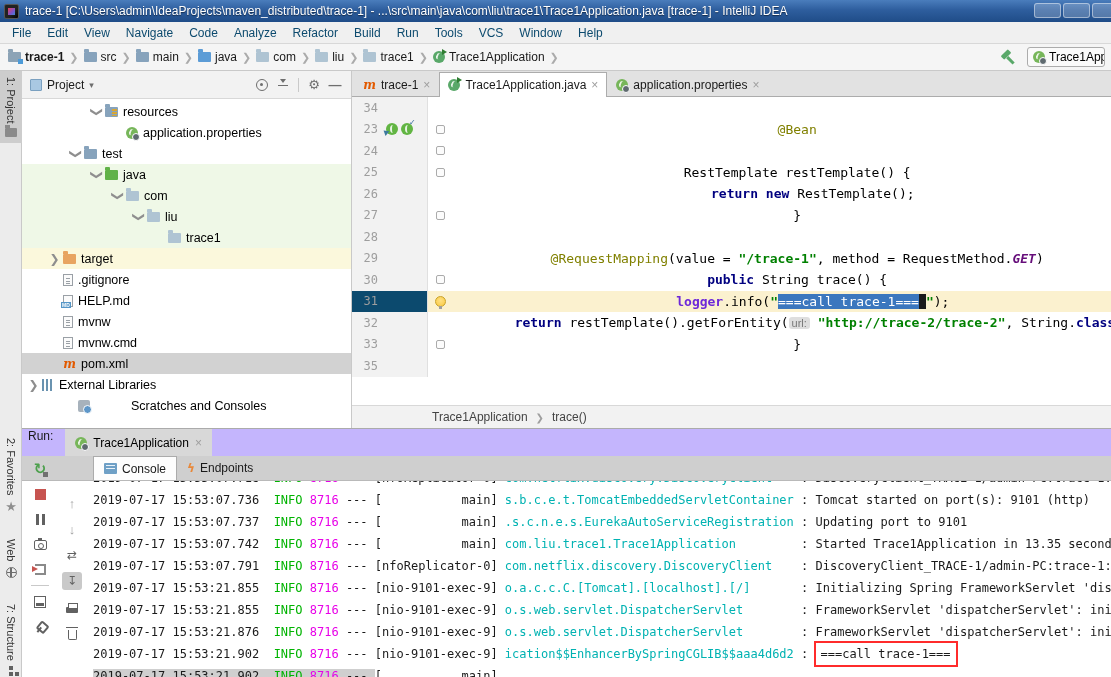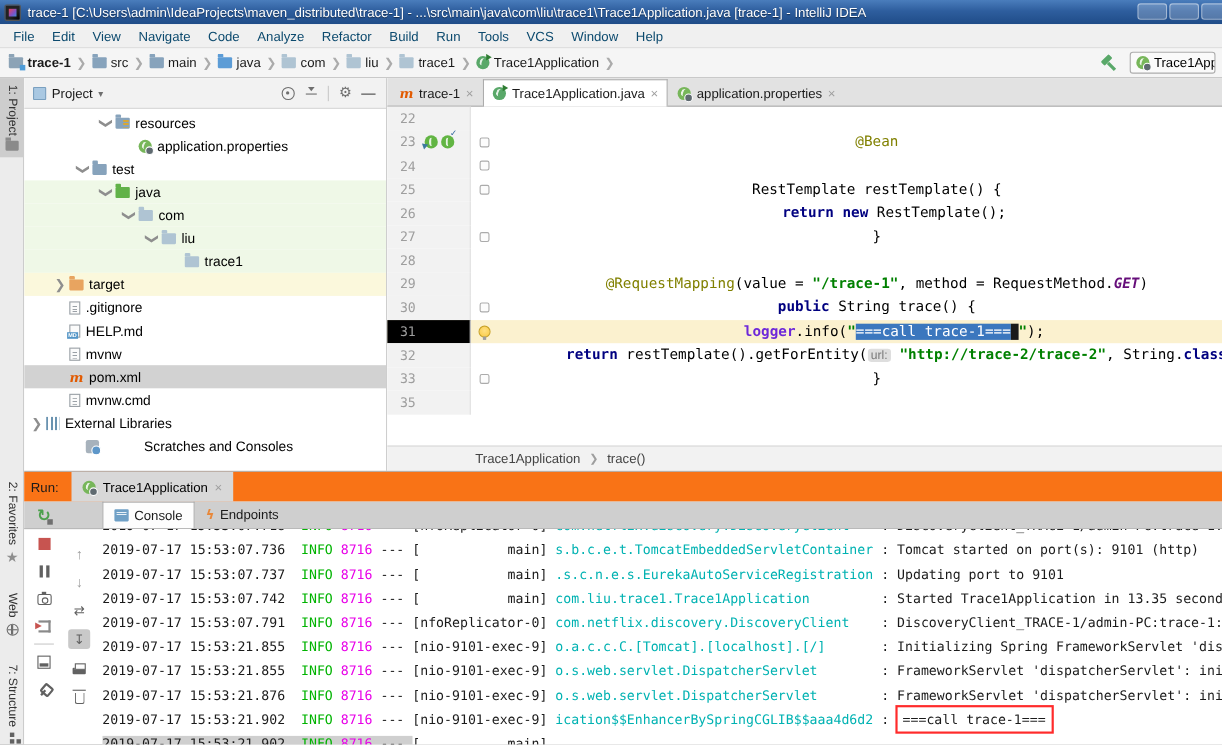--- a/index.html
+++ b/index.html
@@ -170,38 +170,38 @@
   .code { position: relative; font-family: "DejaVu Sans Mono", monospace; font-size: 13px; }
   .cl { height: 21.5px; display: flex; align-items: center; }
   .cl .gut { width: 76px; flex: none; background: #F2F2F2; height: 100%; display: flex; align-items: center;
     font-size: 12px; color: #9E9E9E; border-right: 1px solid #E0E0E0; }
   .cl .gut .num { width: 26px; text-align: right; flex: none; }
   .cl .gut .gicons { display: flex; gap: 3px; margin-left: 8px; }
   .cl .foldc { width: 24px; flex: none; height: 100%; display: flex; align-items: center; justify-content: center; }
   .fold-m { width: 9px; height: 9px; border: 1px solid #ABABAB; border-radius: 2px; background: #FCFCFC; }
   .cl .body { white-space: pre; flex: 1; overflow: hidden; text-align: center; }
   .cl.hl { background: #FBF1CF; }
-  .cl.hl .gut { background: #000000; }
+  .cl.hl .gut { background: #0c4a6e; }
   .sg-pl { color: #000; }
   .sg-kw { color: #000080; font-weight: bold; }
   .sg-an { color: #808000; }
   .sg-st { color: #008000; font-weight: bold; }
   .sg-sf { color: #660E7A; font-weight: bold; font-style: italic; }
   .sg-fd { color: #6d28d9; font-weight: bold; }
   .sg-sel { background: #3B77BE; color: #fff; }
   .caret { display: inline-block; width: 7px; height: 15px; background: #1A1A1A; vertical-align: text-bottom; }
   .sg-hint { background: #DEDEDE; color: #787878; border-radius: 3px; padding: 0 3px; font-size: 11px;
     font-family: "Liberation Sans", sans-serif; }
   .ebc { position: absolute; left: 0; right: 0; bottom: 0; height: 23px; background: #F2F2F2; border-top: 1px solid #D8D8D8;
     display: flex; align-items: center; padding-left: 80px; gap: 8px; font-size: 12px; color: #444; }
   .ebc .bc-sep { color: #9E9E9E; font-size: 10px; }
 
   
   .runpanel { position: absolute; left: 22px; top: 428px; width: 1089px; height: 249px; background: #fff; border-top: 1px solid #ABABAB; }
-  .r-header { height: 27px; background: #f97316; display: flex; align-items: center; padding-left: 6px; font-size: 12px; }
+  .r-header { height: 27px; background: #c4b5fd; display: flex; padding-left: 6px; font-size: 12px; }
   .r-label { color: #1A1A1A; margin-right: 12px; }
   .r-tab { background: #D8D8D8; height: 27px; display: flex; align-items: center; gap: 6px; padding: 0 10px; font-size: 12px; }
   .r-body { position: absolute; left: 0; top: 27px; right: 0; bottom: 0; }
   .view-tabs { height: 25px; background: #CFCFCF; border-bottom: 1px solid #B9B9B9; display: flex; align-items: flex-end; padding-left: 71px; }
   .vt { height: 24px; display: flex; align-items: center; gap: 5px; padding: 0 10px; font-size: 12px; color: #1A1A1A; }
   .vt.active { background: #FDFDFD; border: 1px solid #ABABAB; border-bottom: none; }
   .rt-col { position: absolute; left: 5px; top: 4px; width: 26px; display: flex; flex-direction: column; gap: 7px; align-items: center; }
   .ct-col { position: absolute; left: 37px; top: 38px; width: 26px; display: flex; flex-direction: column; gap: 8px; align-items: center; }
   .tsep { width: 18px; height: 1px; background: #C9C9C9; }
   .tbtn { width: 20px; height: 18px; display: flex; align-items: center; justify-content: center; }
@@ -381,29 +381,29 @@
         <div class="tree-row" style="padding-left: 24px;">
           <span class="tw"></span>
           <span class="ic file-md"></span>
           <span class="tree-label">HELP.md</span>
         </div>
         <div class="tree-row" style="padding-left: 24px;">
           <span class="tw"></span>
           <span class="ic file-text"></span>
           <span class="tree-label">mvnw</span>
         </div>
+        <div class="tree-row" style="padding-left: 24px;">
+          <span class="tw"></span>
+          <span class="ic file-text"></span>
+          <span class="tree-label">mvnw.cmd</span>
+        </div>
         <div class="tree-row bg-selected" style="padding-left: 24px;">
           <span class="tw"></span>
           <span class="ic maven-file"></span>
           <span class="tree-label">pom.xml</span>
-        </div>
-        <div class="tree-row" style="padding-left: 24px;">
-          <span class="tw"></span>
-          <span class="ic file-text"></span>
-          <span class="tree-label">mvnw.cmd</span>
         </div>
         <div class="tree-row" style="padding-left: 3px;">
           <span class="tw">❯</span>
           <span class="ic libraries-icon"></span>
           <span class="tree-label">External Libraries</span>
         </div>
         <div class="tree-row" style="padding-left: 3px; gap: 36px;">
           <span class="tw"></span>
           <span class="ic scratches-icon"></span>
           <span class="tree-label">Scratches and Consoles</span>
@@ -425,21 +425,21 @@
         </div>
         <div class="etab">
           <span class="ic spring-file"></span>
           <span>application.properties</span>
           <span class="close-icon">×</span>
         </div>
       </div>
     <div class="code" id="code">
         <div class="cl">
           <div class="gut">
-            <span class="num">22</span>
+            <span class="num">34</span>
           </div>
           <div class="foldc"></div>
           <span class="body"></span>
         </div>
         <div class="cl">
           <div class="gut">
             <span class="num">23</span>
             <span class="gicons">
               <span class="ic bean-icon bean-nav"></span>
               <span class="ic bean-icon bean-check"></span>

